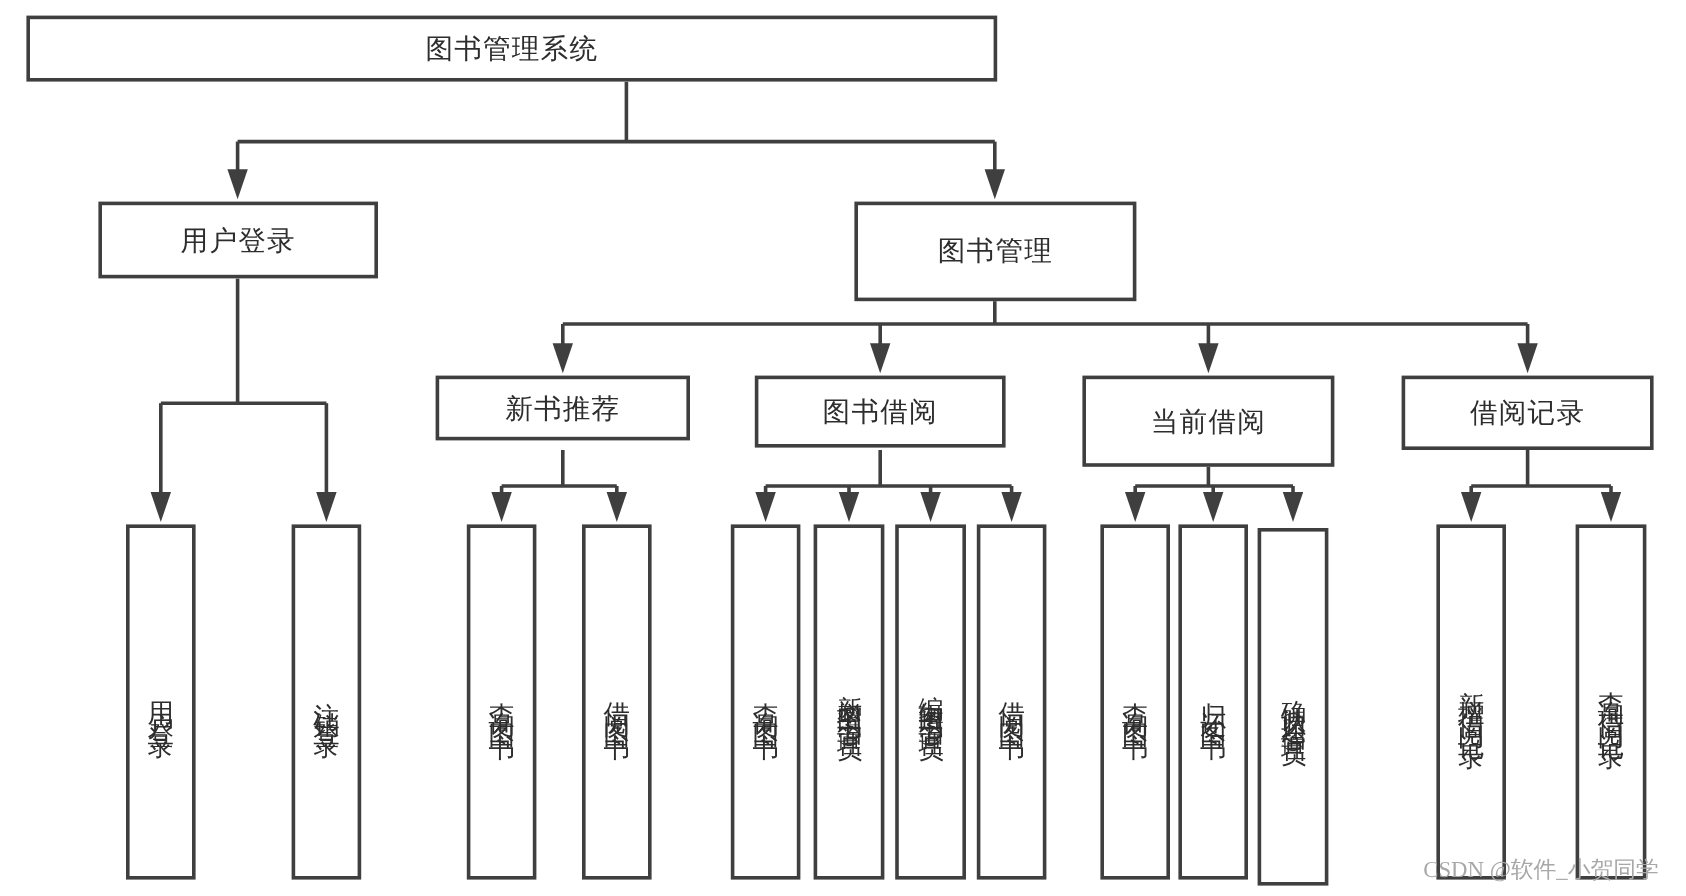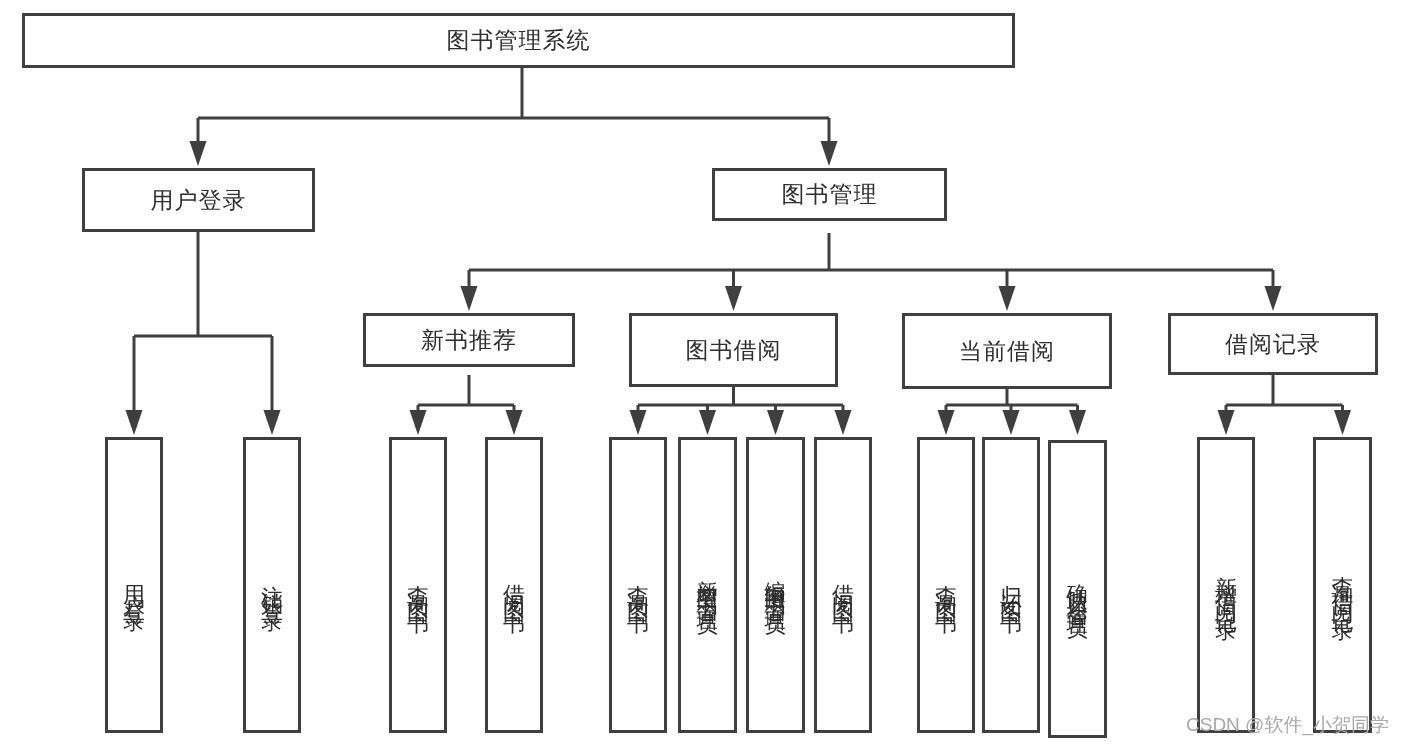--- a/index.html
+++ b/index.html
@@ -50,20 +50,21 @@
     letter-spacing: 5px;
   }
   .watermark {
     position: absolute;
     left: 1186px;
     top: 712px;
     font-size: 19px;
     color: #a8a8a8;
     white-space: nowrap;
     z-index: 3;
+    font-family: Liberation Serif, serif;
   }
 </style>
 </head>
 <body>
 
 <div class="canvas">
 
   <svg class="connectors" viewBox="0 0 1405 747" xmlns="http://www.w3.org/2000/svg">
     <g stroke="#3f3f3f" stroke-width="3" fill="none">
 
@@ -126,35 +127,35 @@
       <polygon points="767,410 784,410 775.5,435"></polygon>
       <polygon points="834.5,410 851.5,410 843,435"></polygon>
       <polygon points="937.5,410 954.5,410 946,435"></polygon>
       <polygon points="1002.5,410 1019.5,410 1011,435"></polygon>
       <polygon points="1069,410 1086,410 1077.5,435"></polygon>
       <polygon points="1217.5,410 1234.5,410 1226,435"></polygon>
       <polygon points="1334,410 1351,410 1342.5,435"></polygon>
     </g>
   </svg>
 
-  <div class="node" style="left:22px;top:13px;width:993px;height:55px">
+  <div class="node" style="left:22px;top:13px;width:809px;height:55px">
     <span class="lbl">图书管理系统</span>
   </div>
 
   <div class="node" style="left:82px;top:168px;width:233px;height:64px">
     <span class="lbl">用户登录</span>
   </div>
-  <div class="node" style="left:712px;top:168px;width:235px;height:53px">
+  <div class="node" style="left:712px;top:168px;width:235px;height:83px">
     <span class="lbl">图书管理</span>
   </div>
 
   <div class="node" style="left:363px;top:313px;width:212px;height:54px">
     <span class="lbl">新书推荐</span>
   </div>
-  <div class="node" style="left:629px;top:313px;width:209px;height:74px">
+  <div class="node" style="left:629px;top:313px;width:209px;height:60px">
     <span class="lbl">图书借阅</span>
   </div>
   <div class="node" style="left:902px;top:313px;width:210px;height:76px">
     <span class="lbl">当前借阅</span>
   </div>
   <div class="node" style="left:1168px;top:313px;width:210px;height:62px">
     <span class="lbl">借阅记录</span>
   </div>
 
   <div class="node vert" style="left:105px;top:437px;width:58px;height:296px">

